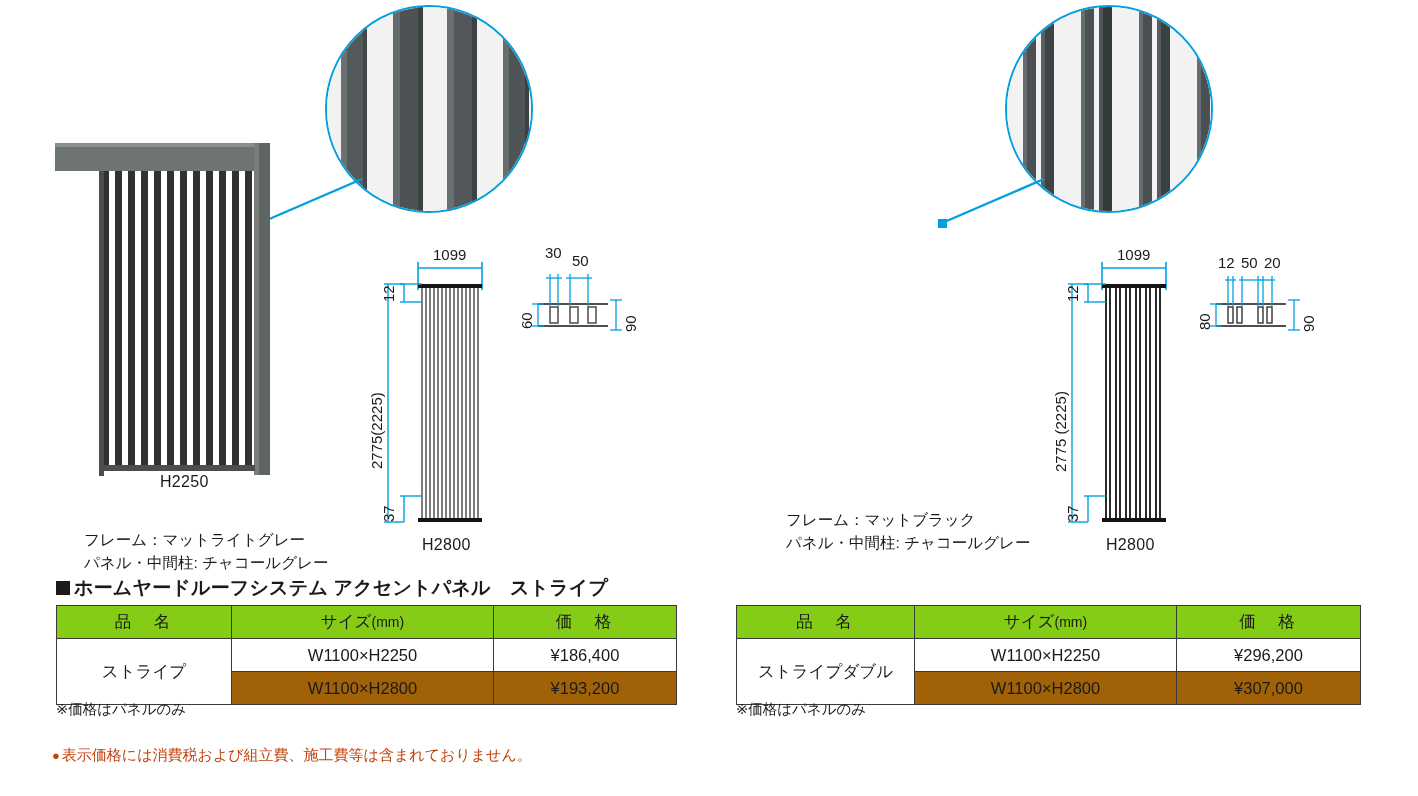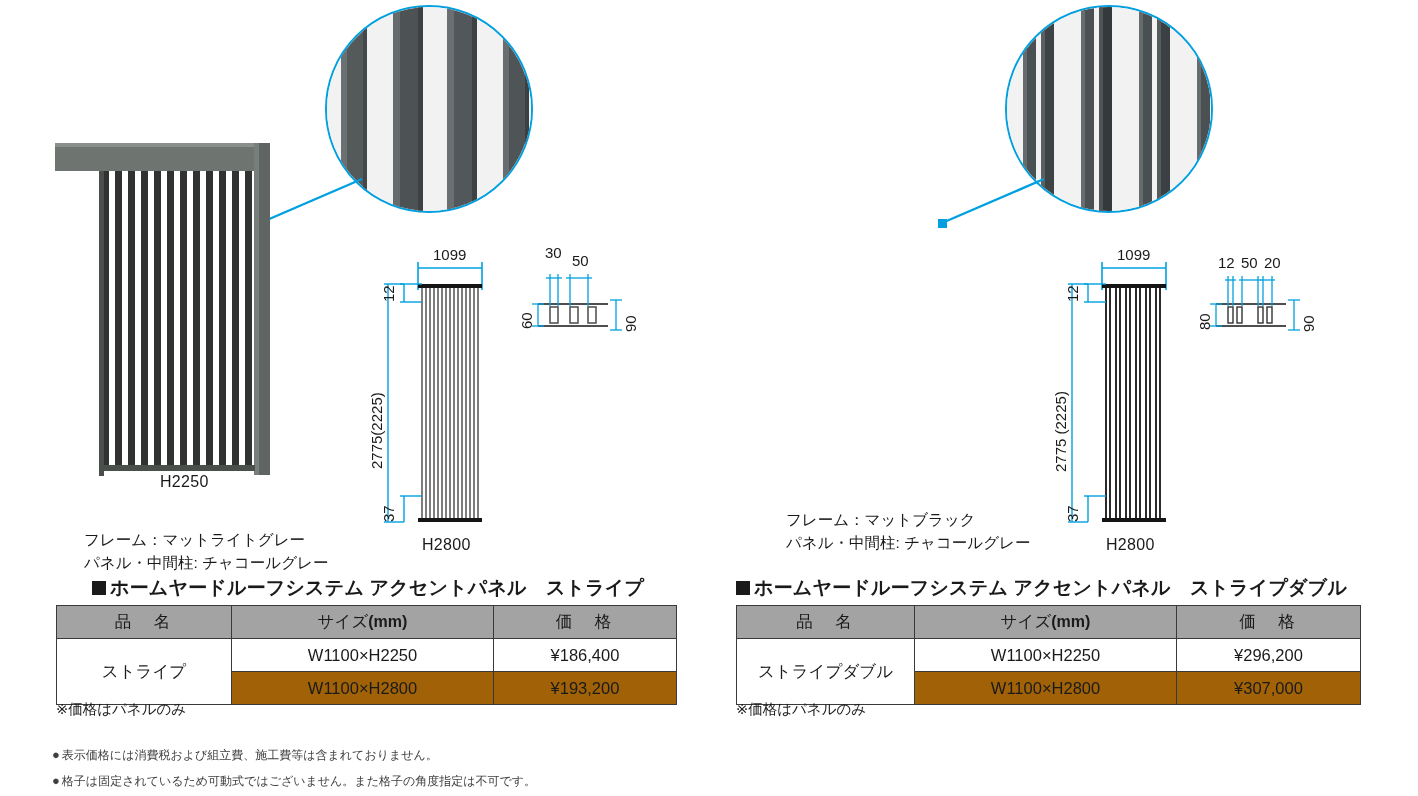--- a/index.html
+++ b/index.html
@@ -45,29 +45,29 @@
   
   table.price{position:absolute;border-collapse:collapse;table-layout:fixed;}
   table.price th,table.price td{
     border:1px solid #3a3a3a;
     text-align:center;
     font-size:16.5px;
     color:#1a1a1a;
     padding:0;
     height:32px;
   }
-  table.price th{background:#a3a3a3;font-weight:normal;letter-spacing:3px;}
+  table.price th{background:#84cc16;font-weight:normal;letter-spacing:3px;}
   table.price th.nosp{letter-spacing:0;}
   table.price td.name{font-size:16.5px;}
   table.price td.price{font-weight:normal;}
   table.price tr.alt td{background:#a16207;}
-  .small{font-size:16px;font-weight:bold;}
+  .small{font-size:14px;}
 
   .note-star{position:absolute;font-size:14.5px;color:#1a1a1a;white-space:nowrap;}
-  .notes{position:absolute;font-size:12px;line-height:25px;color:#404040;white-space:nowrap;}
+  .notes{position:absolute;font-size:15px;line-height:25px;color:#c2410c;white-space:nowrap;}
   .notes div::before{content:"\25CF";margin-right:2px;font-size:13px;}
 </style>
 </head>
 <body>
 
 <div class="page">
 
   <div class="col col-left">
 
     <div class="zcircle" style="left:325px;top:5px;width:208px;height:208px;">
@@ -191,21 +191,21 @@
       <div class="dimtxt vert" style="left:20px;top:58px;">12</div>
       <div class="dimtxt vert" style="left:8px;top:225px;">2775(2225)</div>
       <div class="dimtxt vert" style="left:20px;top:278px;">37</div>
       <div class="dimtxt" style="left:185px;top:0;">30</div>
       <div class="dimtxt" style="left:212px;top:8px;">50</div>
       <div class="dimtxt vert" style="left:158px;top:85px;">60</div>
       <div class="dimtxt vert" style="left:262px;top:88px;">90</div>
       <div class="h-label" style="left:62px;top:292px;">H2800</div>
     </div>
 
-    <div class="sect-title" style="left:56px;top:575px;margin-left:36px;">
+    <div class="sect-title" style="left:56px;top:575px;">
       <span class="sq"></span><span>ホームヤードルーフシステム アクセントパネル　ストライプ</span>
     </div>
 
     <table class="price" style="left:56px;top:605px;width:620px;">
       <colgroup>
           <col style="width:175px">
           <col style="width:262px">
           <col style="width:183px">
         </colgroup>
       <thead>
@@ -327,23 +327,20 @@
       <div class="dimtxt vert" style="left:12px;top:228px;">2775 (2225)</div>
       <div class="dimtxt vert" style="left:24px;top:278px;">37</div>
       <div class="dimtxt" style="left:178px;top:10px;">12</div>
       <div class="dimtxt" style="left:201px;top:10px;">50</div>
       <div class="dimtxt" style="left:224px;top:10px;">20</div>
       <div class="dimtxt vert" style="left:156px;top:86px;">80</div>
       <div class="dimtxt vert" style="left:260px;top:88px;">90</div>
       <div class="h-label" style="left:66px;top:292px;">H2800</div>
     </div>
 
-    <div class="sect-title" style="left:36px;top:575px;">
-      <span class="sq"></span><span>ホームヤードルーフシステム アクセントパネル　ストライプダブル</span>
-    </div>
 
     <table class="price" style="left:36px;top:605px;width:624px;">
       <colgroup>
           <col style="width:178px">
           <col style="width:262px">
           <col style="width:184px">
         </colgroup>
       <thead>
         <tr>
           <th>品　名</th>
@@ -362,16 +359,15 @@
           <td class="price">¥307,000</td>
         </tr>
       </tbody>
     </table>
 
     <div class="note-star" style="left:36px;top:700px;">※価格はパネルのみ</div>
   </div>
 
   <div class="notes" style="left:52px;top:742px;">
     <div>表示価格には消費税および組立費、施工費等は含まれておりません。</div>
-    <div>格子は固定されているため可動式ではございません。また格子の角度指定は不可です。</div>
   </div>
 
 </div>
 
 </body></html>

